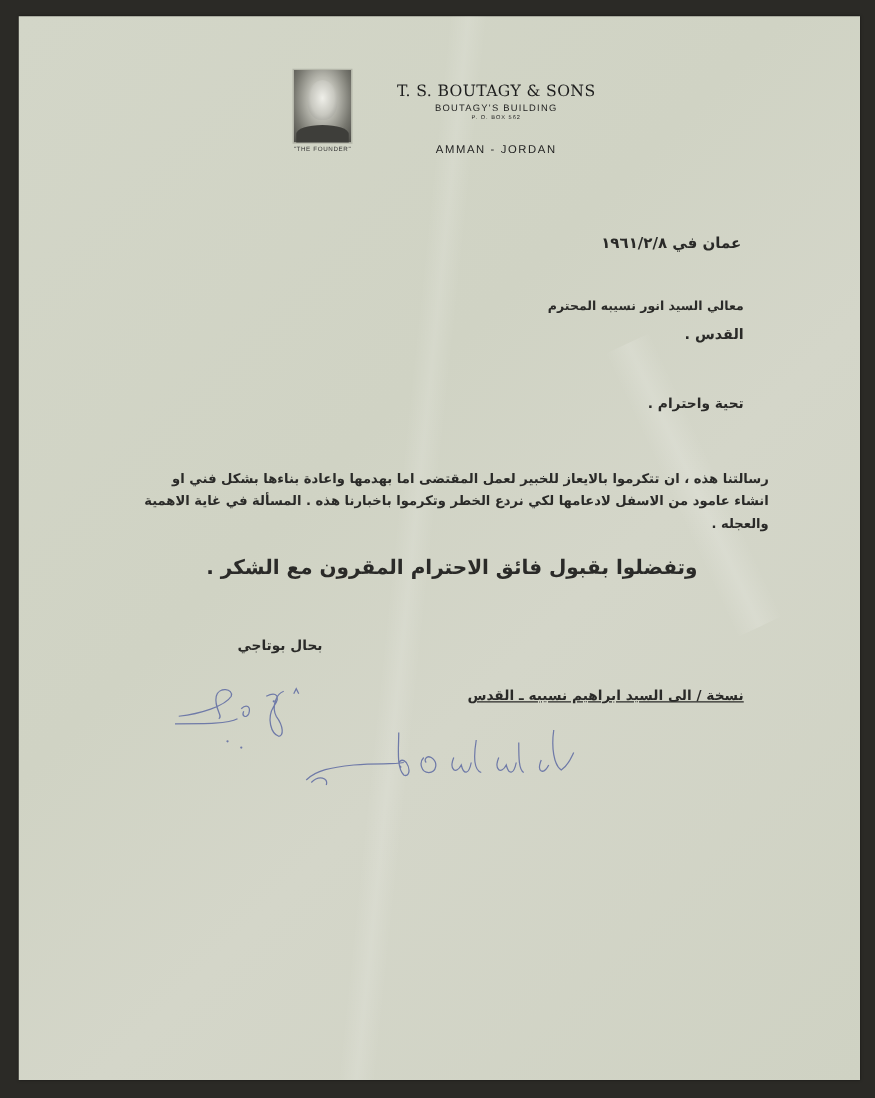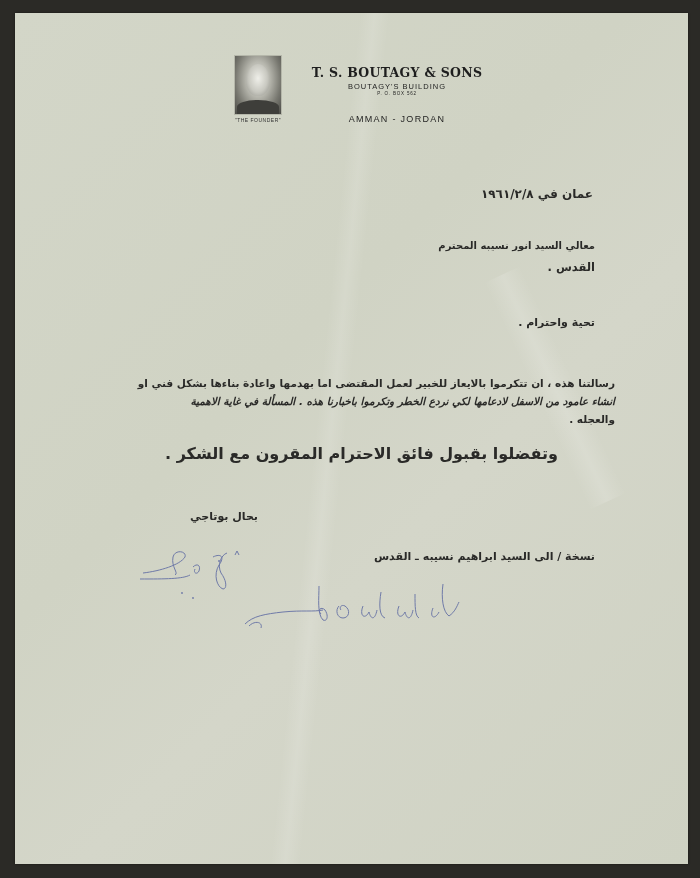--- a/index.html
+++ b/index.html
@@ -42,21 +42,21 @@
       position: absolute; left: 214px; top: 104px; width: 58px;
       font-family: "Liberation Sans", sans-serif;
       font-size: 5px; letter-spacing: 0.5px; color: #333; text-align: center;
     }
     .company {
       position: absolute; left: 282px; top: 52px; width: 200px;
       text-align: center; color: #1e1e1e;
     }
     .company .name {
       font-family: "DejaVu Serif", serif;
-      font-weight: bold; font-size: 12.5px; letter-spacing: 0.3px;
+      font-weight: normal; font-size: 12.5px; letter-spacing: 0.3px;
     }
     .company .bldg {
       font-family: "Liberation Sans", sans-serif;
       font-size: 7.5px; letter-spacing: 1px; margin-top: 2px;
     }
     .company .pobox {
       font-family: "Liberation Sans", sans-serif;
       font-size: 4.5px; letter-spacing: 0.8px; margin-top: 0px;
     }
     .company .city {
@@ -108,29 +108,29 @@
 
   <div class="ar" style="right:95px; top:174px; font-size:12px;">عمان في ١٩٦١/٢/٨</div>
 
   <div class="ar" style="right:93px; top:227px; font-size:10px;">معالي السيد انور نسيبه المحترم</div>
   <div class="ar" style="right:93px; top:247px; font-size:11.5px;">القدس .</div>
 
   <div class="ar" style="right:93px; top:303px; font-size:11px;">تحية واحترام .</div>
 
   <div class="body-block">
     <div class="line" style="top:36px; right:0px;">رسالتنا هذه ، ان تتكرموا بالايعاز للخبير لعمل المقتضى اما بهدمها واعادة بناءها بشكل فني او</div>
-    <div class="line" style="top:54px; right:0px;font-style:italic;">انشاء عامود من الاسفل لادعامها لكي نردع الخطر وتكرموا باخبارنا هذه . المسألة في غاية الاهمية</div>
+    <div class="line" style="top:54px; right:0px;">انشاء عامود من الاسفل لادعامها لكي نردع الخطر وتكرموا باخبارنا هذه . المسألة في غاية الاهمية</div>
     <div class="line" style="top:72px; right:0px;">والعجله .</div>
   </div>
 
   <div class="ar" style="right:130px; top:431px; font-size:16px;">وتفضلوا بقبول فائق الاحترام المقرون مع الشكر .</div>
 
   <div class="ar" style="right:430px; top:497px; font-size:11px;">بحال بوتاجي</div>
 
-  <div class="ar" style="right:93px; top:537px; font-size:11px;">نسخة / الى السيد ابراهيم نسيبه ـ القدس</div>
+  <div class="ar" style="right:93px; top:537px; font-size:11px;text-decoration:underline;">نسخة / الى السيد ابراهيم نسيبه ـ القدس</div>
 
   <svg class="sig" style="left:120px; top:530px;" width="160" height="70" viewBox="0 0 160 70">
     <path d="M8,30 C25,28 45,22 50,14 C52,8 40,6 38,14 C36,24 44,30 40,32 M5,36 C30,36 48,36 55,32" fill="none" stroke="#6f7aa8" stroke-width="1"></path>
     <path d="M58,24 C62,20 66,22 64,28 C62,32 58,30 60,26" fill="none" stroke="#6f7aa8" stroke-width="1"></path>
     <path d="M78,14 C86,10 90,14 84,22 C78,32 82,44 88,46 C92,46 92,38 86,30 C82,22 86,12 92,10" fill="none" stroke="#6f7aa8" stroke-width="1"></path>
     <path d="M100,12 L102,8 L104,12" fill="none" stroke="#6f7aa8" stroke-width="1"></path>
     <circle cx="47" cy="50" r="0.9" fill="#6f7aa8"></circle>
     <circle cx="58" cy="55" r="0.9" fill="#6f7aa8"></circle>
     <circle cx="84" cy="18" r="0.9" fill="#6f7aa8"></circle>
   </svg>

